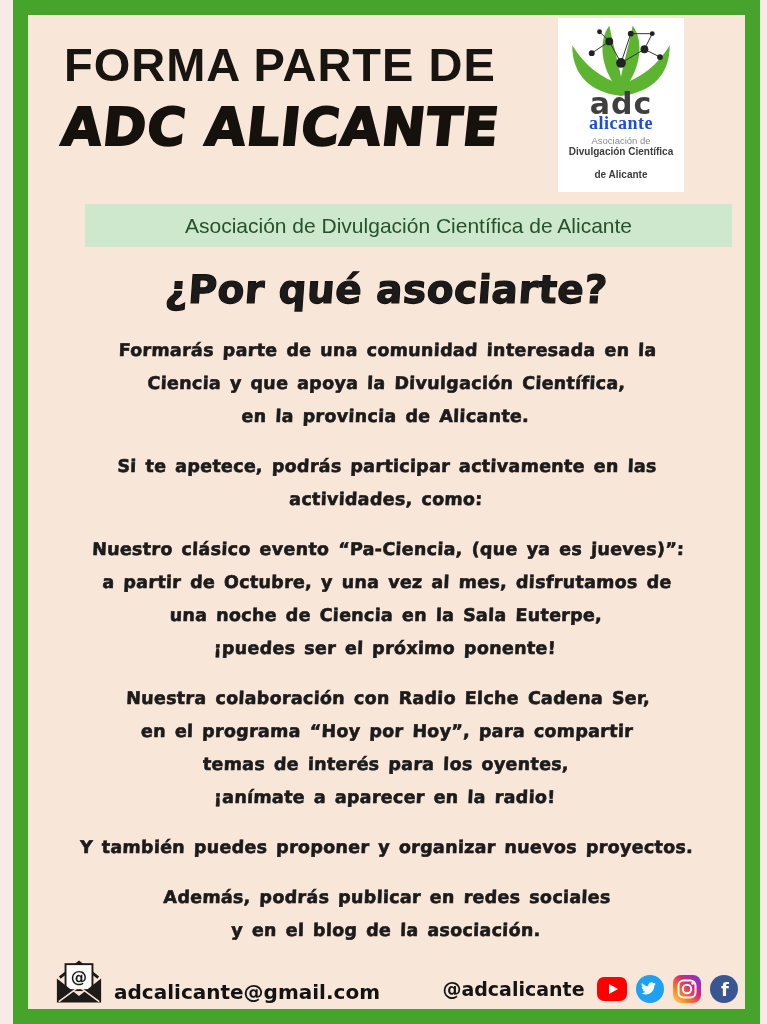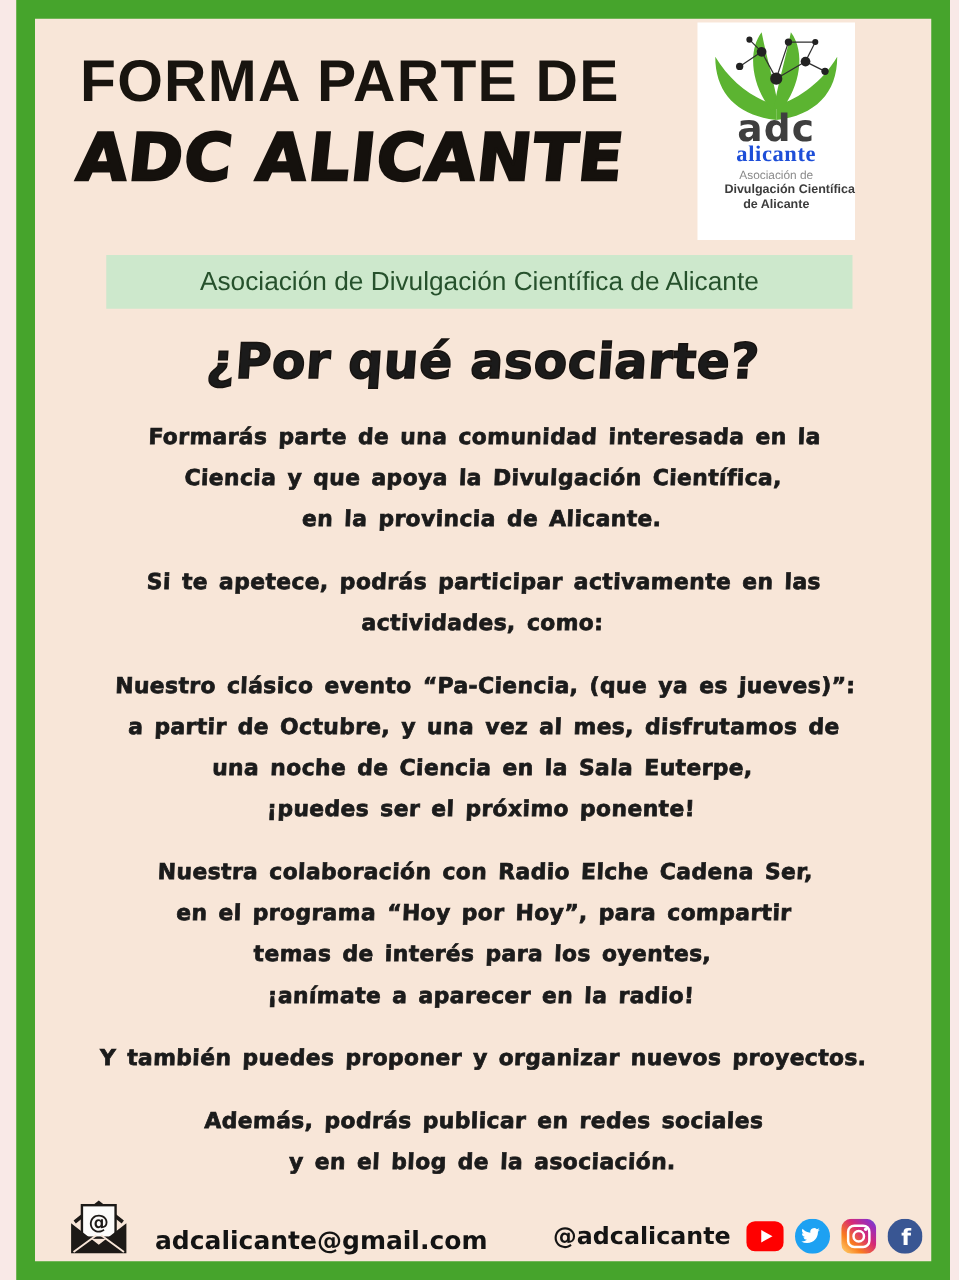--- a/index.html
+++ b/index.html
@@ -40,25 +40,25 @@
     font-family:"DejaVu Sans", sans-serif;
     font-size:30px; font-weight:800; color:#3f3f3f;
     letter-spacing:1px; margin-top:-12px;
   }
   .logo-city {
     font-family:Liberation Serif, serif;
     font-size:18px; font-weight:800; color:#1d4ed8;
     letter-spacing:.5px; margin-top:-6px;
   }
   .logo-sub1 { font-size:9.5px; color:#8a8a8a; margin-top:4px; }
-  .logo-sub2 { font-size:10px; font-weight:700; color:#3c3c3c; margin-top:1px;text-align:right; }
-  .logo-sub3 { font-size:10px; font-weight:700; color:#3c3c3c; margin-top:1px; }
+  .logo-sub2 { font-size:10px; font-weight:700; color:#3c3c3c; margin-top:1px; }
+  .logo-sub3 { font-size:10px; font-weight:700; color:#3c3c3c; margin-top:12px; }
   
   .banner {
-    position:absolute; top:189px; left:57px; width:597px; height:43px;
+    position:absolute; top:189px; left:57px; width:647px; height:43px;
     background:#cde8cc; display:flex; align-items:center; justify-content:center;
   }
   .banner span {
     font-family:"Liberation Sans", sans-serif;
     font-size:21px; font-weight:500; color:#26512c;
   }
   
   .body-copy {
     position:absolute; top:252px; left:0; right:0;
     text-align:center;
@@ -84,21 +84,20 @@
     display:flex; align-items:flex-end; gap:10px;
   }
   .contact-label {
     font-family:"Liberation Sans", sans-serif;
     font-size:20px; color:#5a564f;
   }
   .contact-email {
     font-family:"DejaVu Sans", sans-serif;
     font-size:20px; font-weight:700; color:#131313;
     text-decoration:none;
-    margin-left:10px;
   }
   .footer-right {
     position:absolute; right:30px; bottom:6px; width:262px;
     text-align:center;
   }
   .follow-label {
     font-family:"Liberation Sans", sans-serif;
     font-size:17px; color:#4c4841; margin-bottom:5px;
   }
   .social-row { display:flex; align-items:center; justify-content:center; gap:9px;padding-left:12px; }

